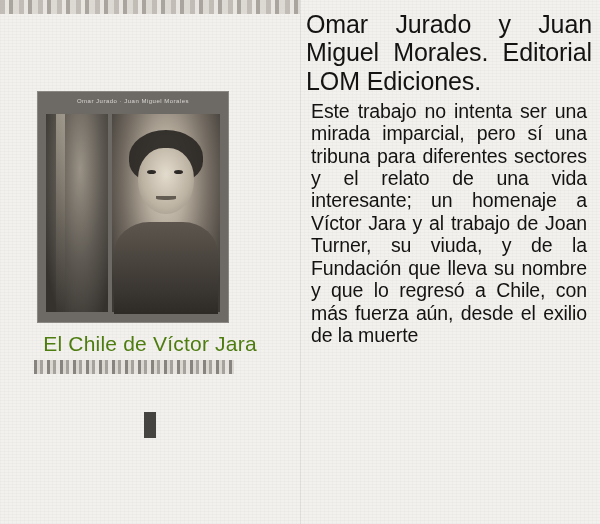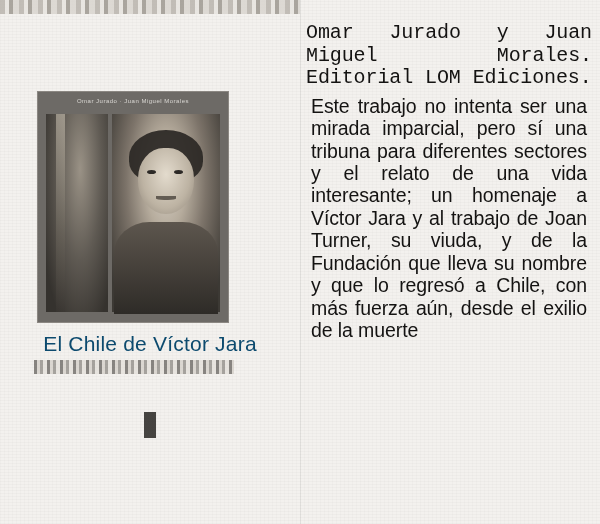--- a/index.html
+++ b/index.html
@@ -155,21 +155,21 @@
     border-radius: 34% 34% 0 0;
   }
 
   .book-title {
     position: absolute;
     left: 0;
     right: 0;
     top: 332px;
     text-align: center;
     font-size: 21px;
-    color: #0c4a6e;
+    color: #4d7c0f;
     letter-spacing: .2px;
     font-family: "Liberation Sans", sans-serif;
   }
   .book-title .em {
     font-weight: 400;
   }
   .blur-band {
     position: absolute;
     left: 34px;
     top: 360px;
@@ -209,27 +209,26 @@
   }
   .review-headline {
     font-size: 23px;
     font-weight: bold;
     line-height: 1.08;
     letter-spacing: .4px;
     margin: 0 0 2px 0;
     font-family: "Liberation Sans", sans-serif;
   }
   .review-credits {
-    font-size: 20px;
+    font-size: 25px;
     line-height: 1.13;
-    margin: 16px 0 1px 0;
+    margin: 4px 0 1px 0;
     text-align: justify;
     text-align-last: left;
     letter-spacing: -.1px;
-    font-family: Liberation Mono, monospace;
   }
   .review-body {
     font-size: 19.5px;
     line-height: 1.15;
     margin: 5px;
     text-align: justify;
     text-align-last: left;
     letter-spacing: -.1px;
   }
   .rule {

